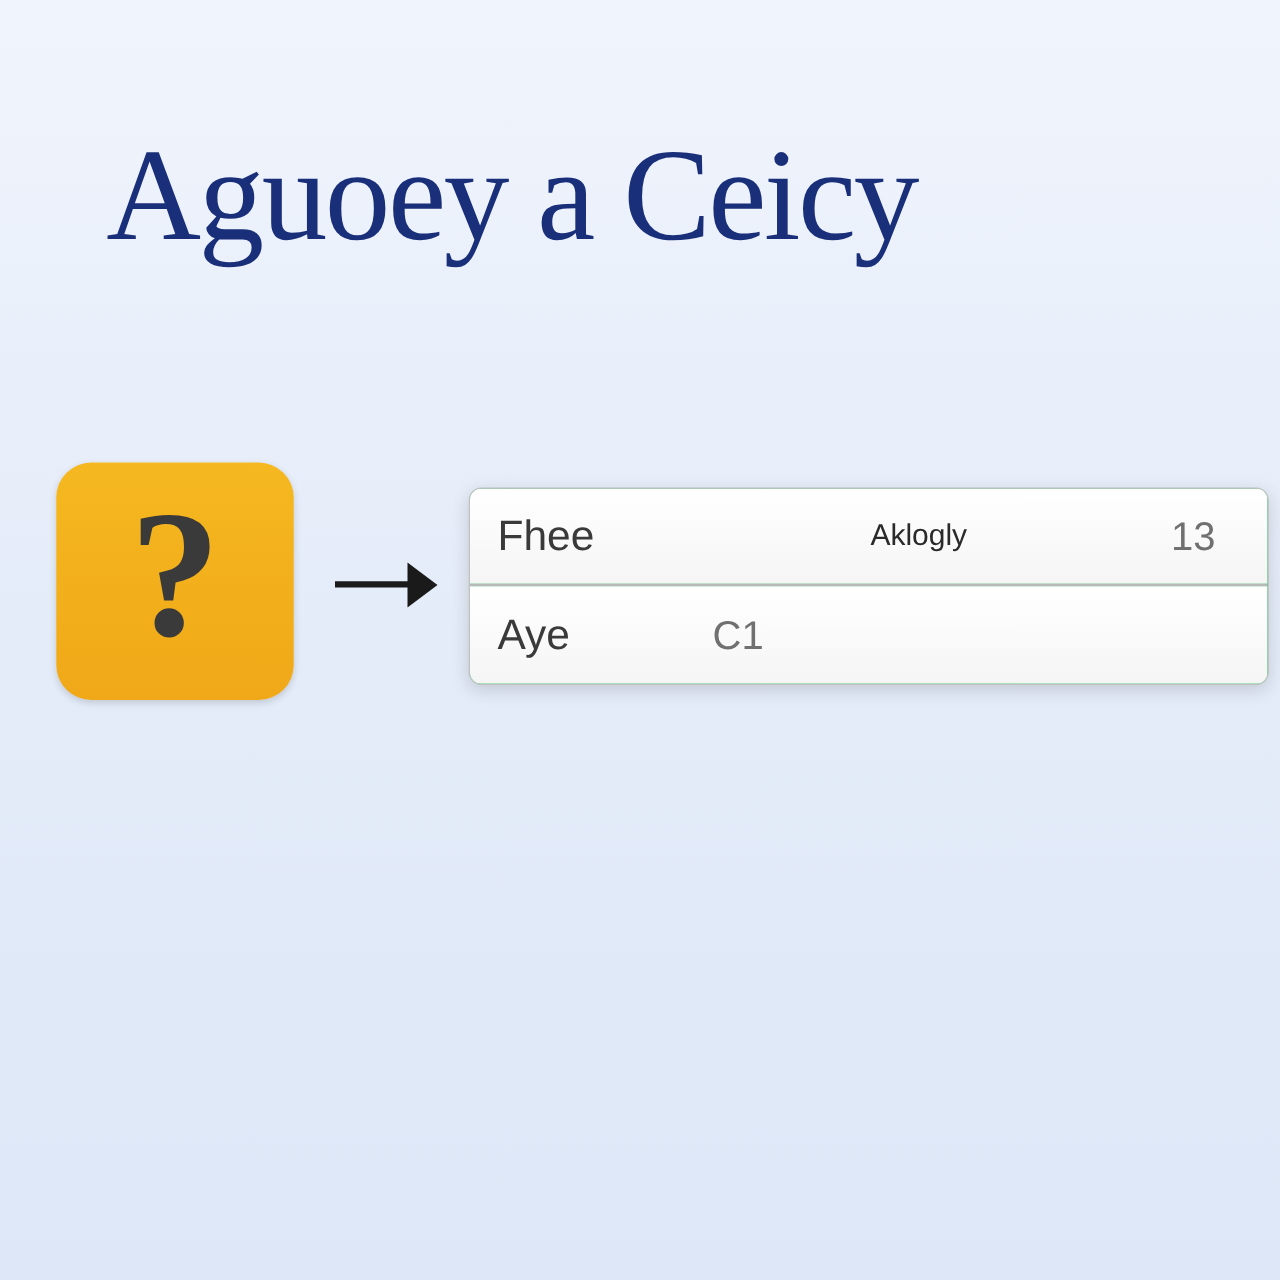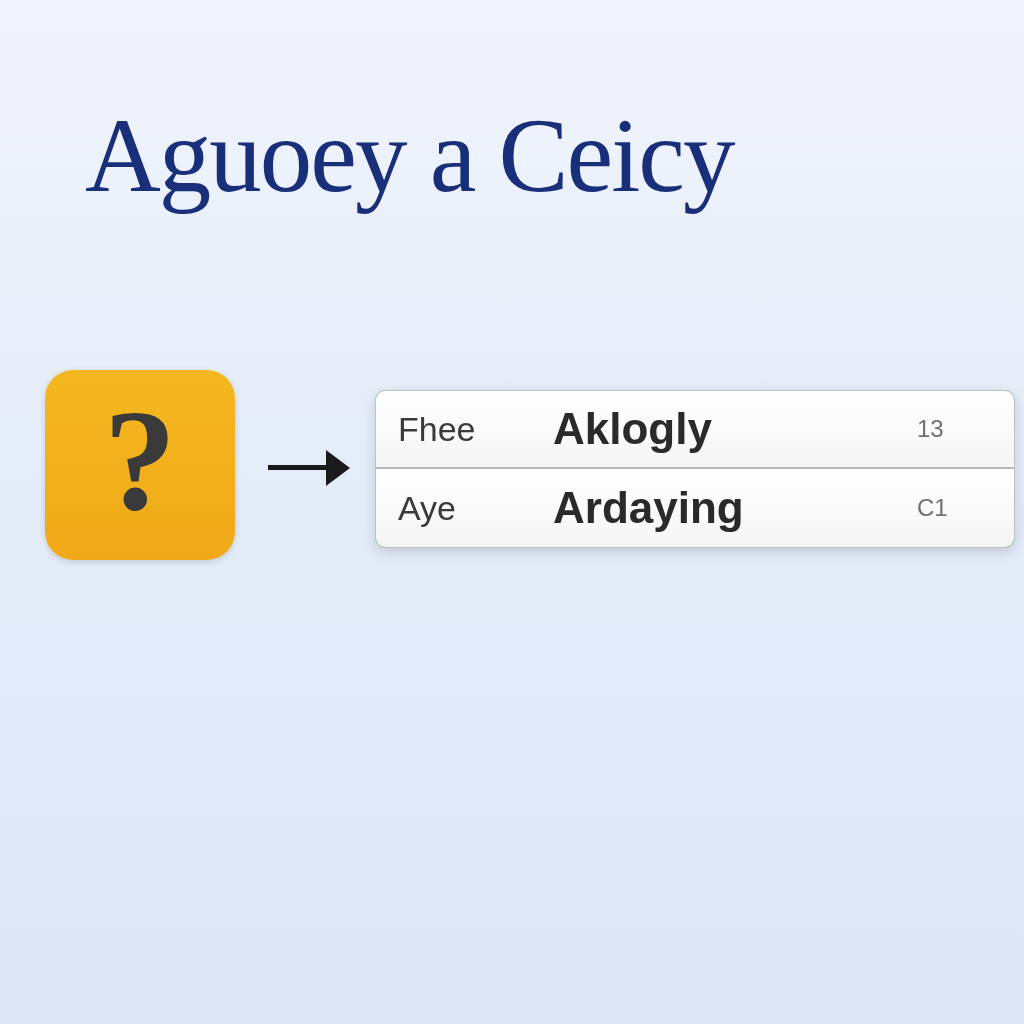--- a/index.html
+++ b/index.html
@@ -94,28 +94,29 @@
       border-bottom: 2px solid #b8b8b8;
     }
     .col-left {
       width: 155px;
       font-size: 34px;
       color: #3a3a3a;
       font-weight: 400;
     }
     .col-mid {
       flex: 1;
-      font-size: 44px;
+      font-size: 24px;
       color: #2a2a2a;
-      font-weight: 700;
+      font-weight: 400;
+      text-align: center;
     }
     .col-right {
       width: 75px;
-      text-align: left;
-      font-size: 24px;
+      text-align: center;
+      font-size: 32px;
       color: #707070;
       font-weight: 300;
     }
   </style>
 </head>
 <body>
 
 <div class="title">Aguoey a Ceicy</div>
 
 <div class="help-icon">
@@ -128,16 +129,15 @@
 </div>
 
 <div class="panel">
   <div class="panel-row">
     <div class="col-left">Fhee</div>
     <div class="col-mid">Aklogly</div>
     <div class="col-right">13</div>
   </div>
   <div class="panel-row">
     <div class="col-left">Aye</div>
-    <div class="col-mid">Ardaying</div>
     <div class="col-right">C1</div>
   </div>
 </div>
 
 </body></html>

